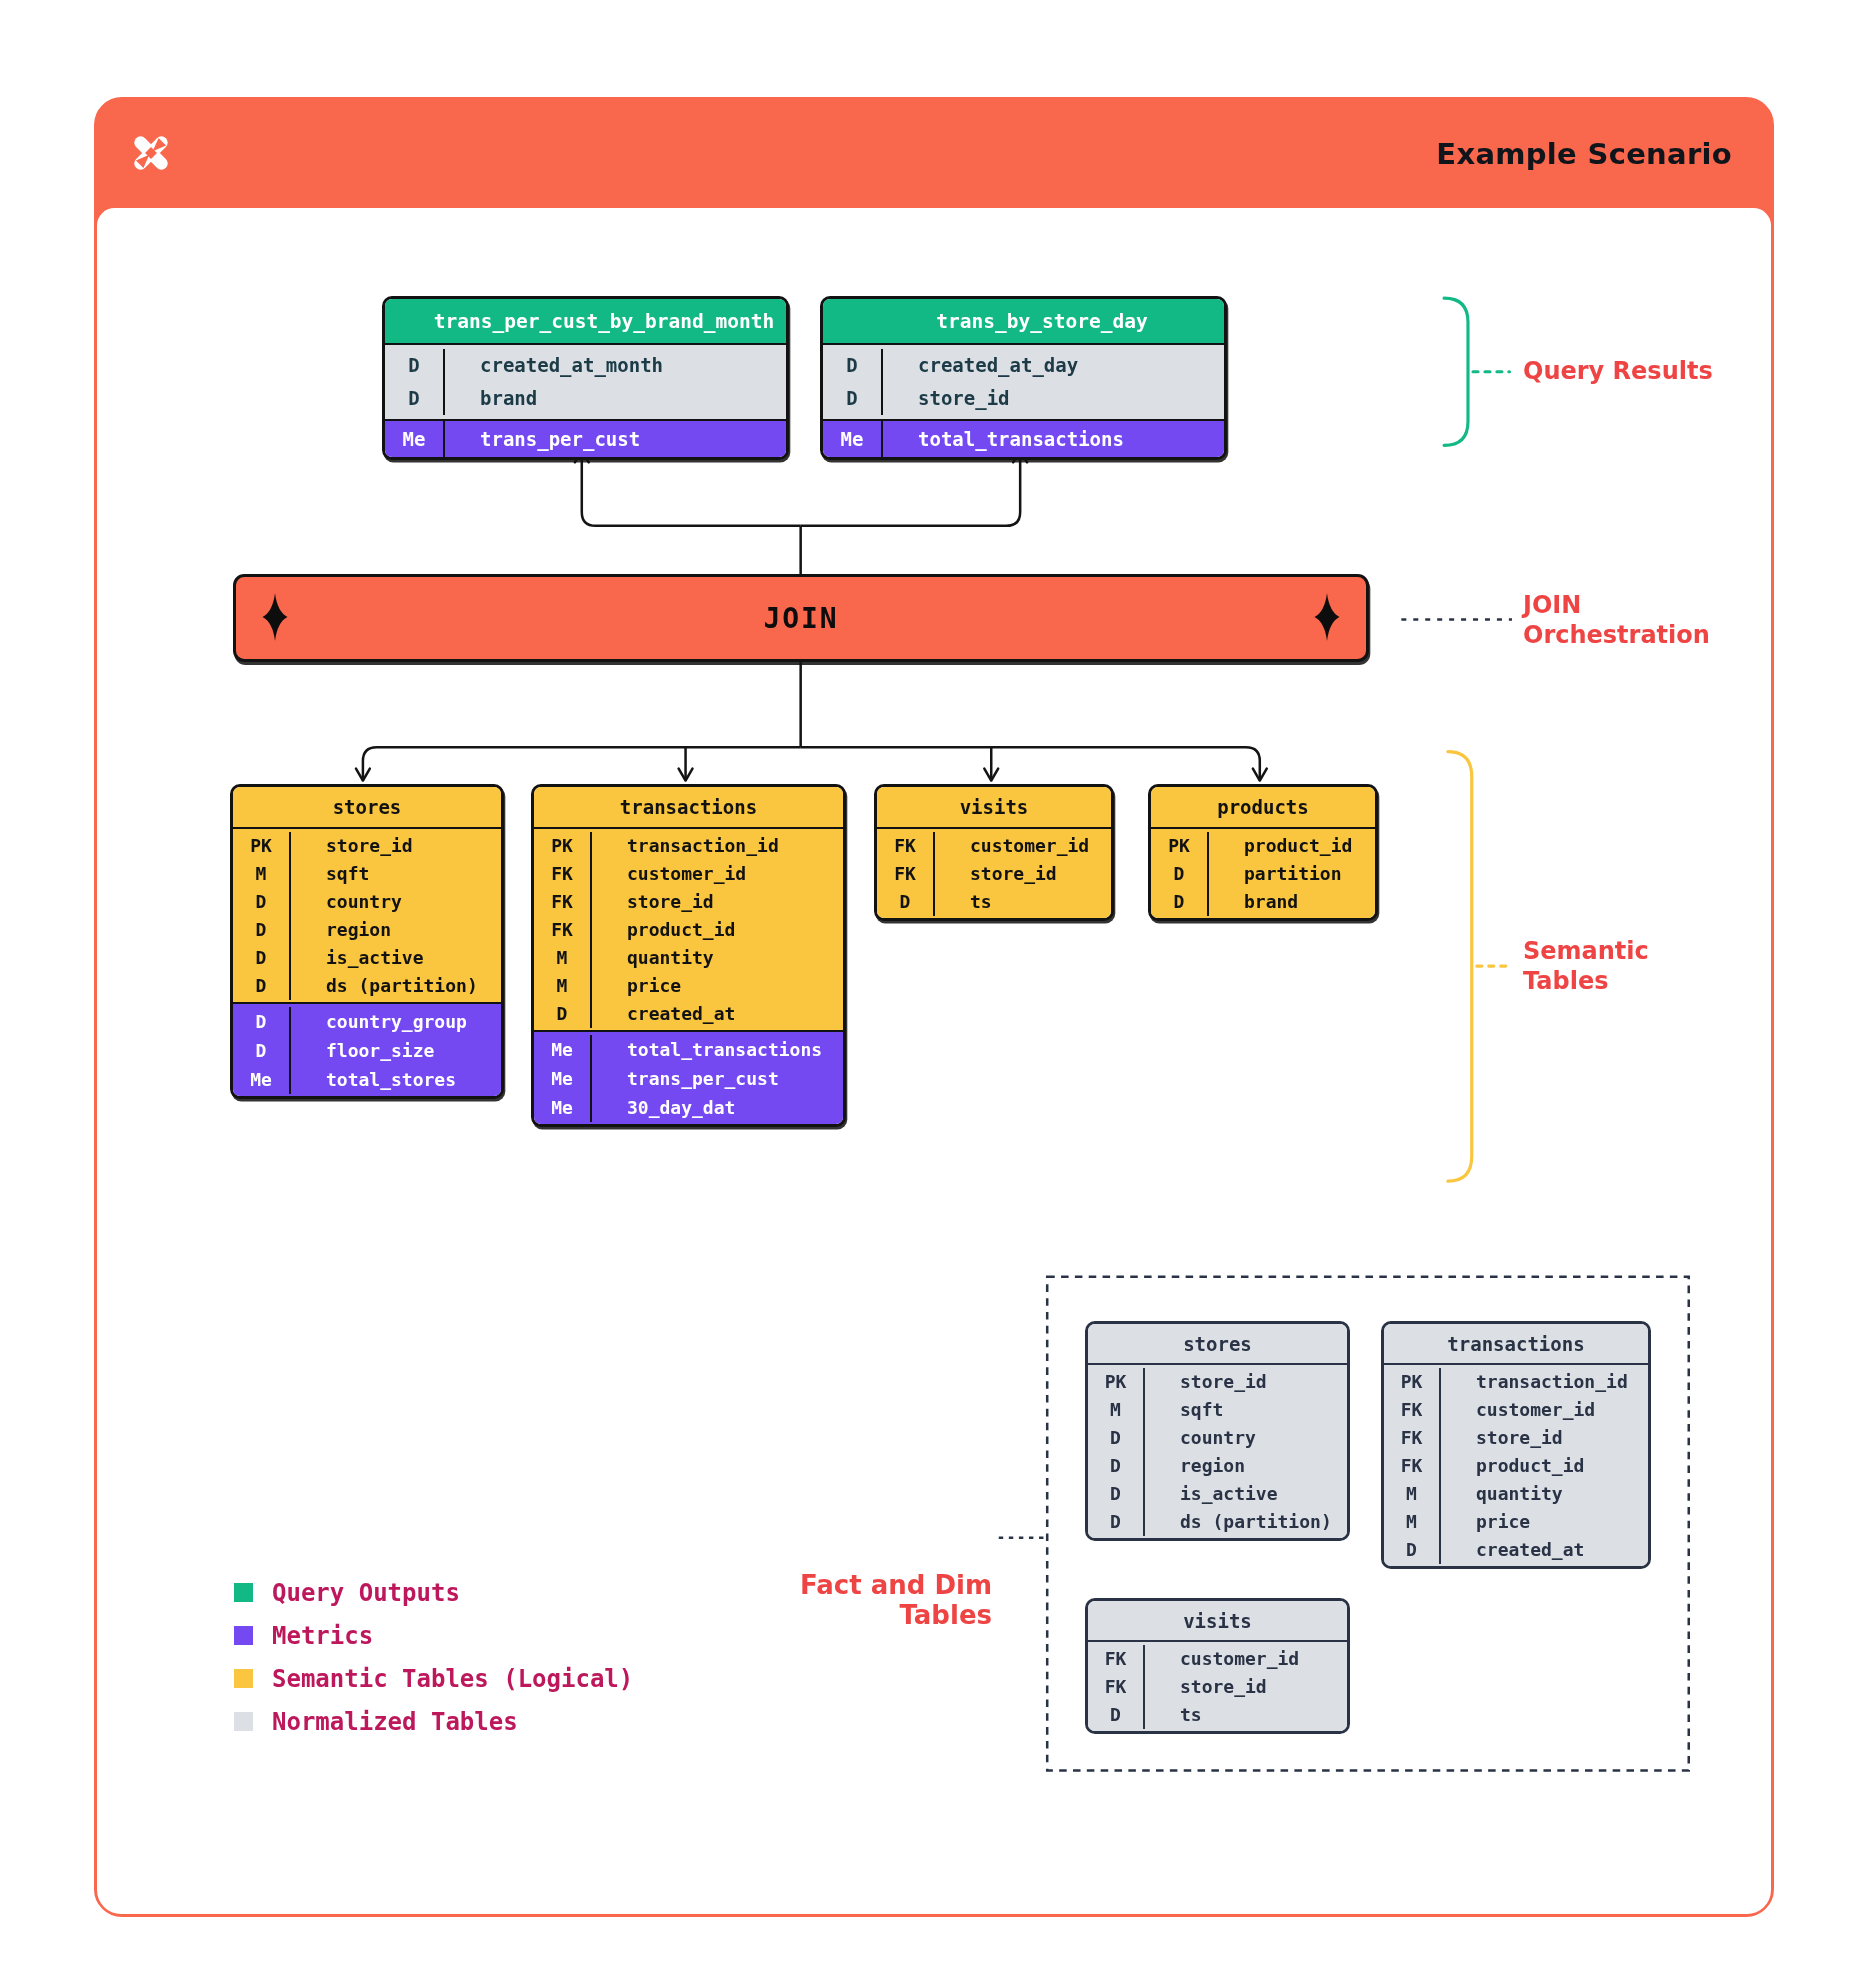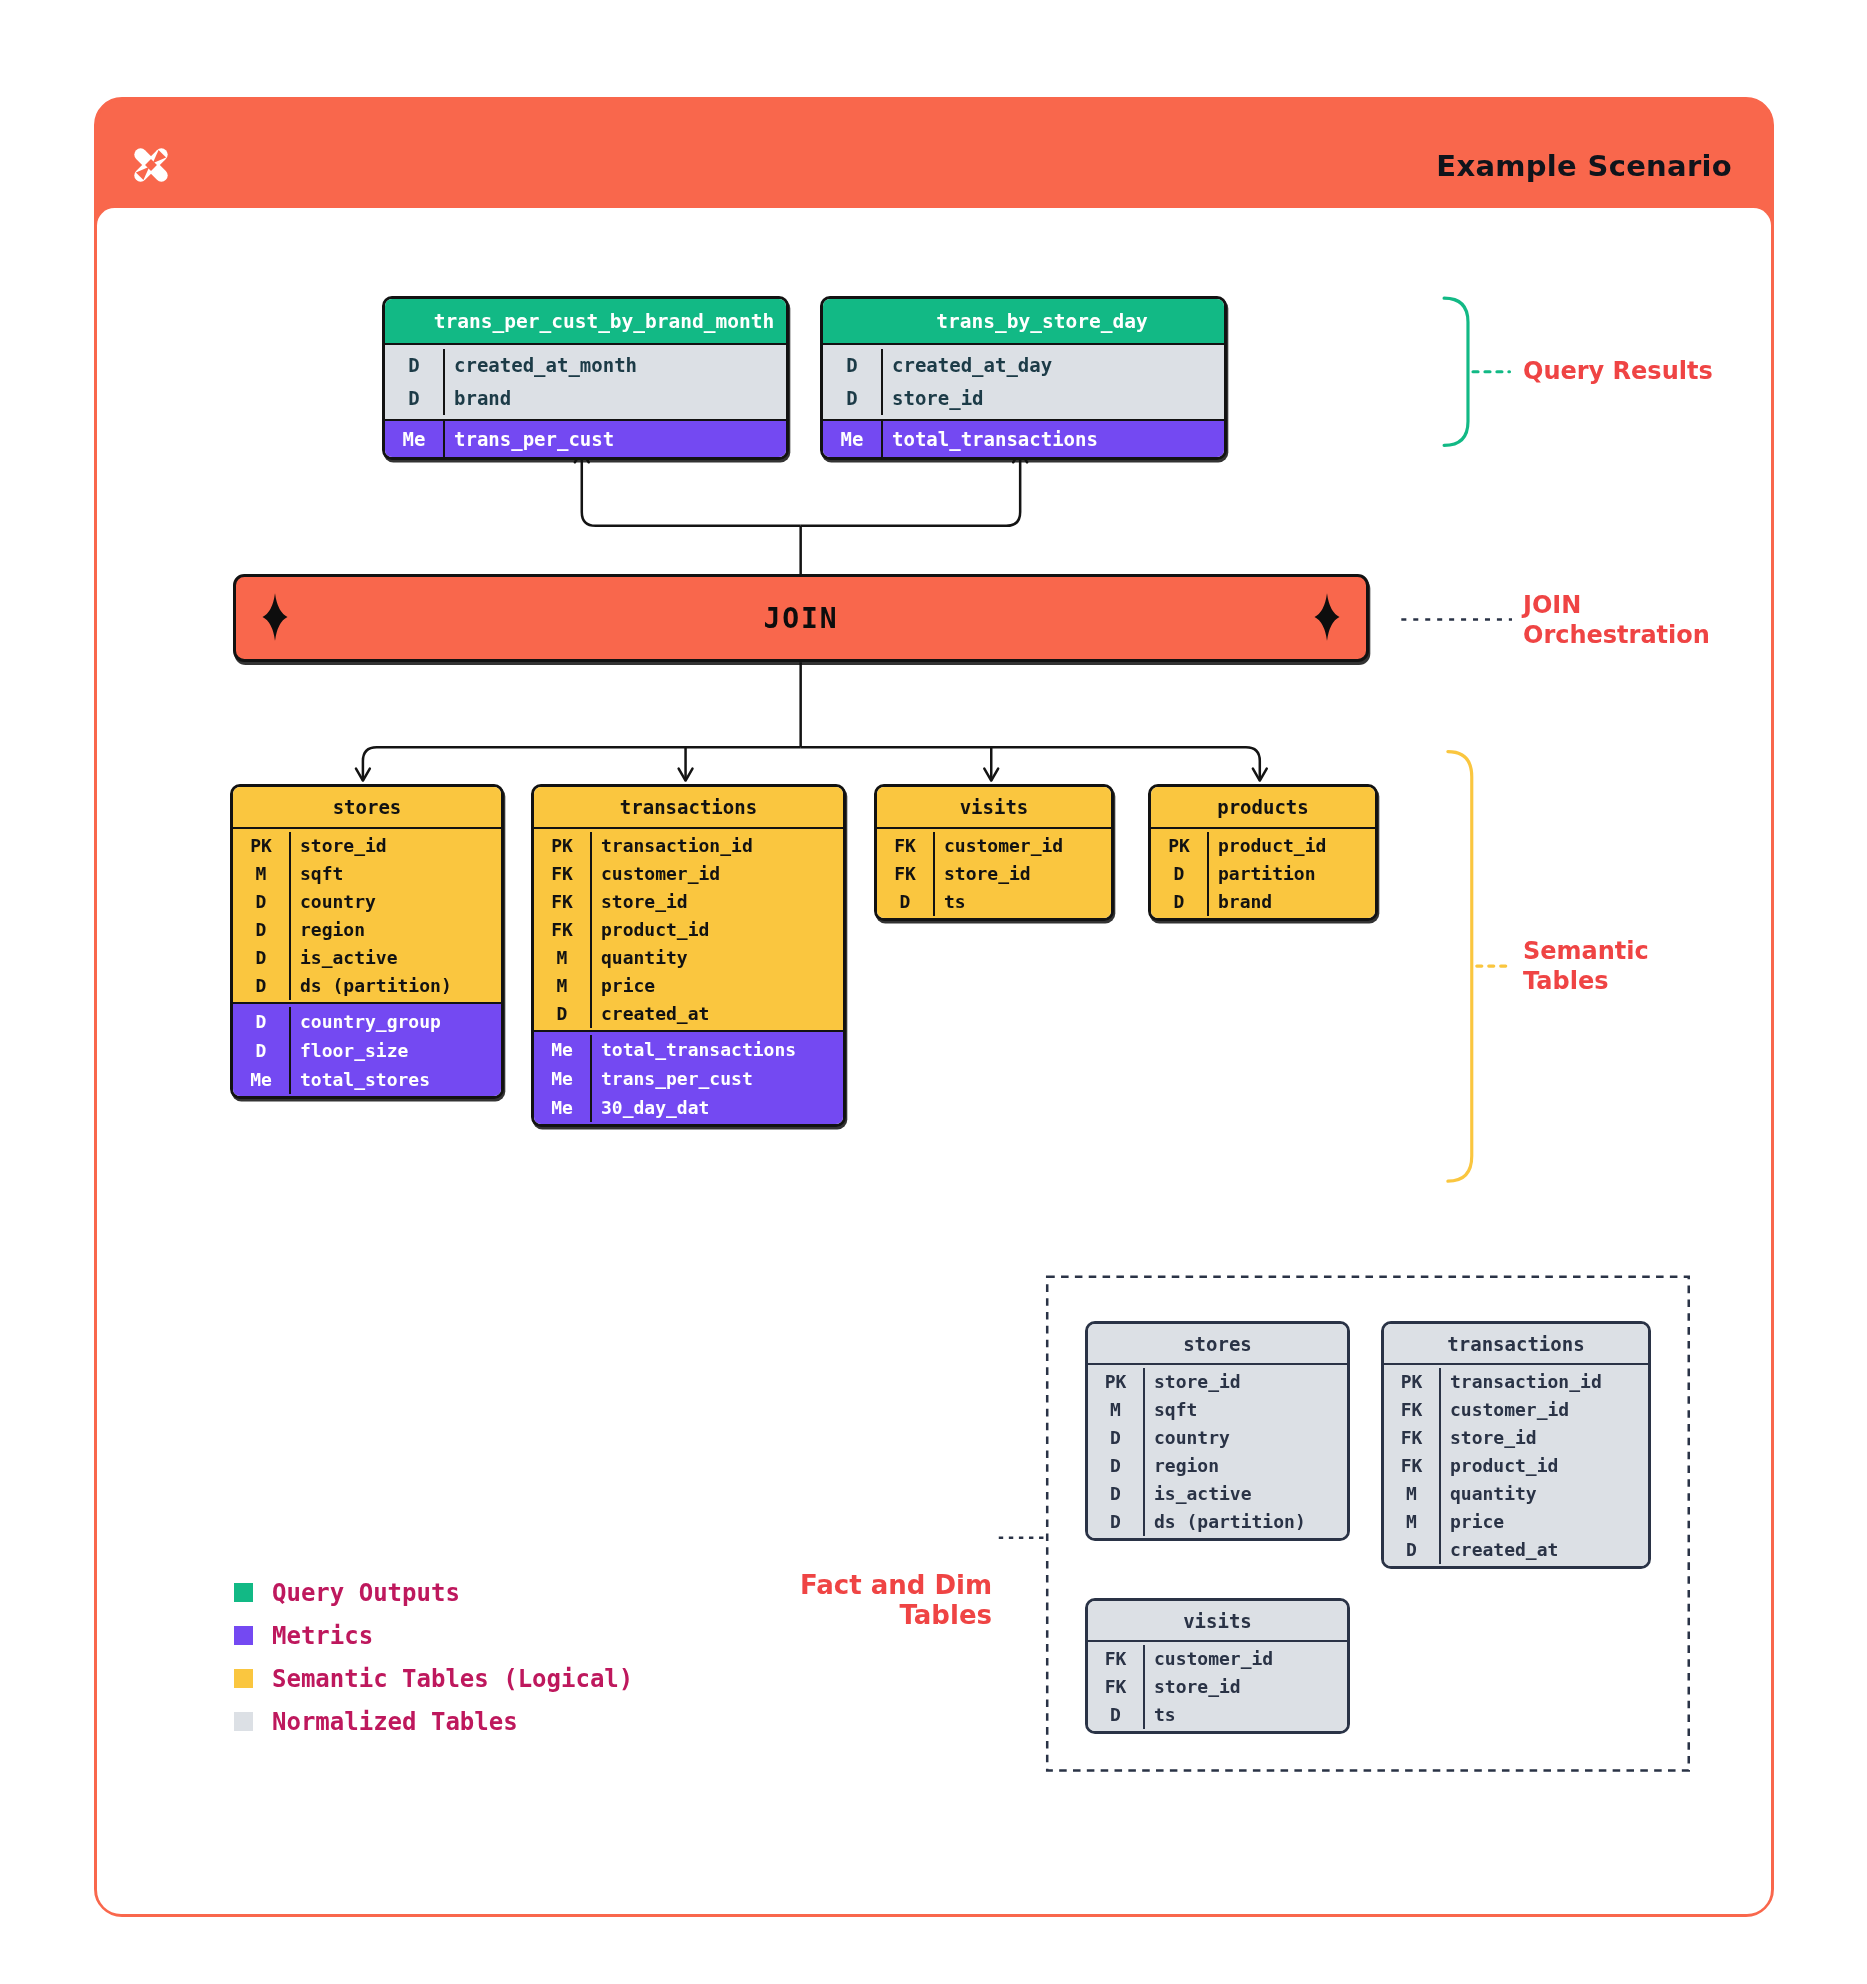--- a/index.html
+++ b/index.html
@@ -3,33 +3,33 @@
 <meta charset="utf-8">
 <style>
   html,body{margin:0;padding:0;background:#ffffff;}
   .canvas{position:relative;width:1868px;height:1985px;background:#ffffff;overflow:hidden;font-family:"DejaVu Sans",sans-serif;}
 
   
   .card{position:absolute;left:94px;top:97px;width:1674px;height:1814px;background:#F9674C;
         border:3.1px solid #F9674C;border-radius:28px;}
   .card-body{position:absolute;left:0;top:108px;right:0;bottom:0;background:#ffffff;
         border-radius:17.6px 17.6px 24px 24px;}
-  .card-header{position:absolute;left:0;top:12px;right:0;height:108px;display:flex;align-items:center;
+  .card-header{position:absolute;left:0;top:0;right:0;height:108px;display:flex;align-items:center;
         justify-content:space-between;padding:0 39px 0 33px;box-sizing:border-box;text-align:center;}
   .card-title{font-size:29px;font-weight:bold;color:#10141b;letter-spacing:0.3px;}
 
   
   .tbl{position:absolute;--bd:#121212;--bw:58px;border:3.1px solid var(--bd);border-radius:10px;
        overflow:hidden;font-family:"DejaVu Sans Mono",monospace;font-weight:bold;
        box-shadow:1.3px 2.5px 0 rgba(15,15,15,.85);background:#fff;}
   .tbl .hd{display:flex;align-items:center;justify-content:center;border-bottom:2.5px solid var(--bd);}
   .tbl .band + .band{border-top:2.5px solid var(--bd);}
   .tbl .row{display:grid;grid-template-columns:var(--bw) 1fr;}
   .tbl .badge{display:flex;align-items:center;justify-content:center;border-right:2.5px solid var(--bd);}
-  .tbl .field{display:flex;align-items:center;padding-left:9px;}
+  .tbl .field{display:flex;align-items:center;padding-left:35px;}
 
   
   .qr .hd{background:#12B985;color:#ffffff;height:44px;font-size:19.5px;padding-left:37px;}
   .qr{--bw:60px;}
   .qr .band-dims{background:#DCE0E5;color:#1C3B47;padding:3.8px 0;}
   .qr .band-dims .row{height:33px;font-size:19px;}
   .qr .band-metrics{background:#7449F2;color:#ffffff;}
   .qr .band-metrics .row{height:36px;font-size:19px;}
 
   

